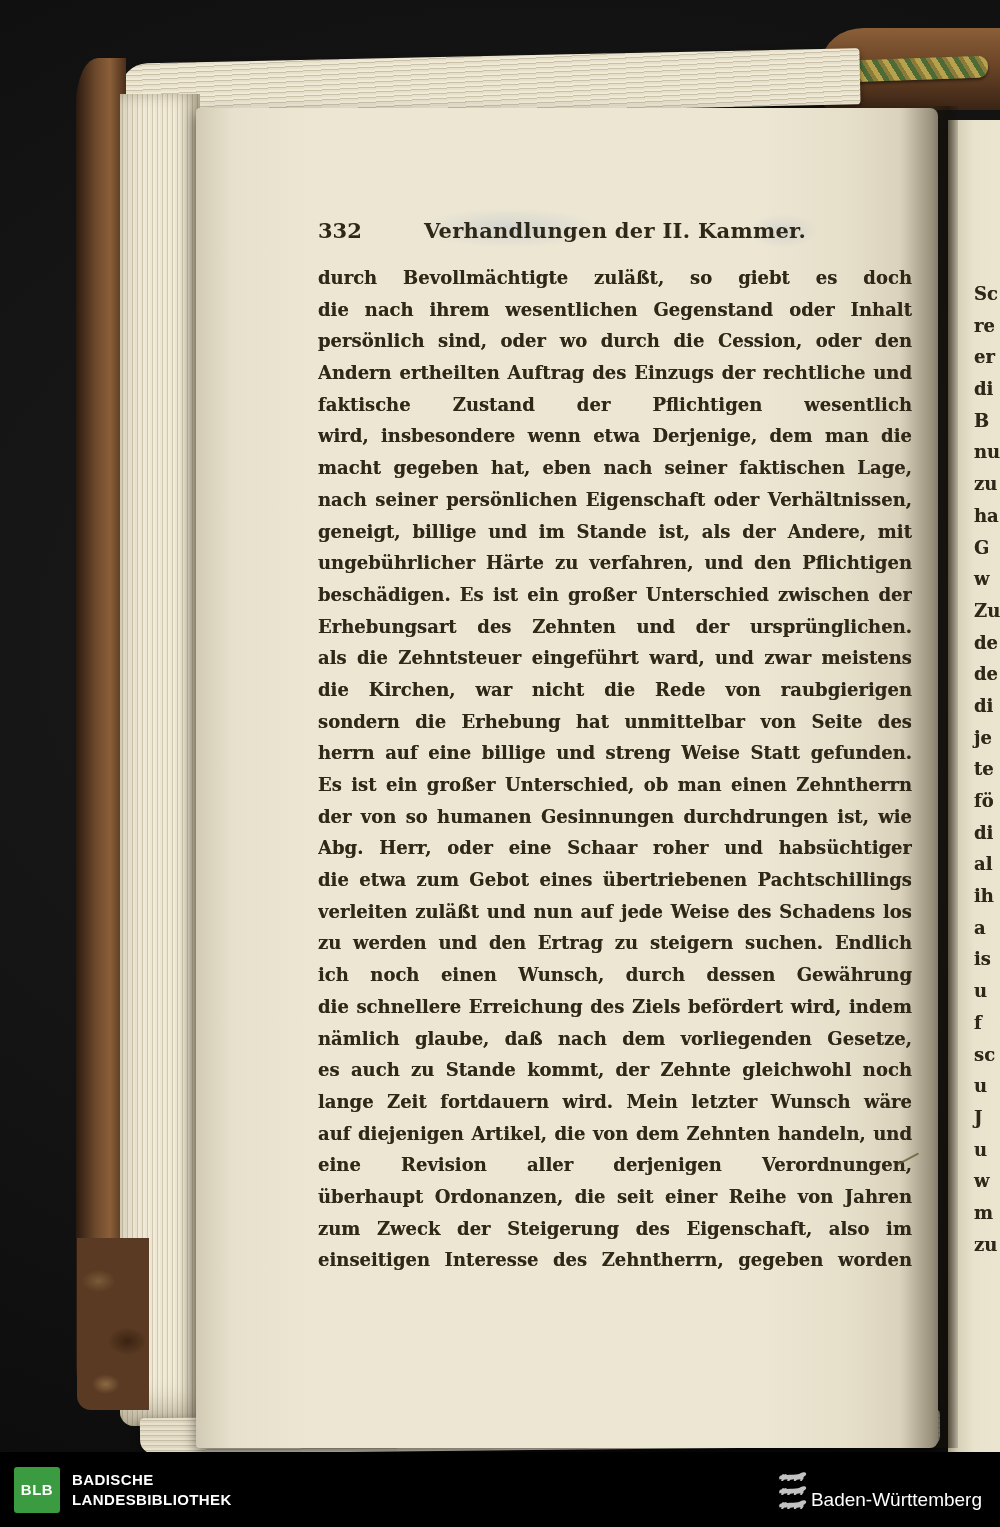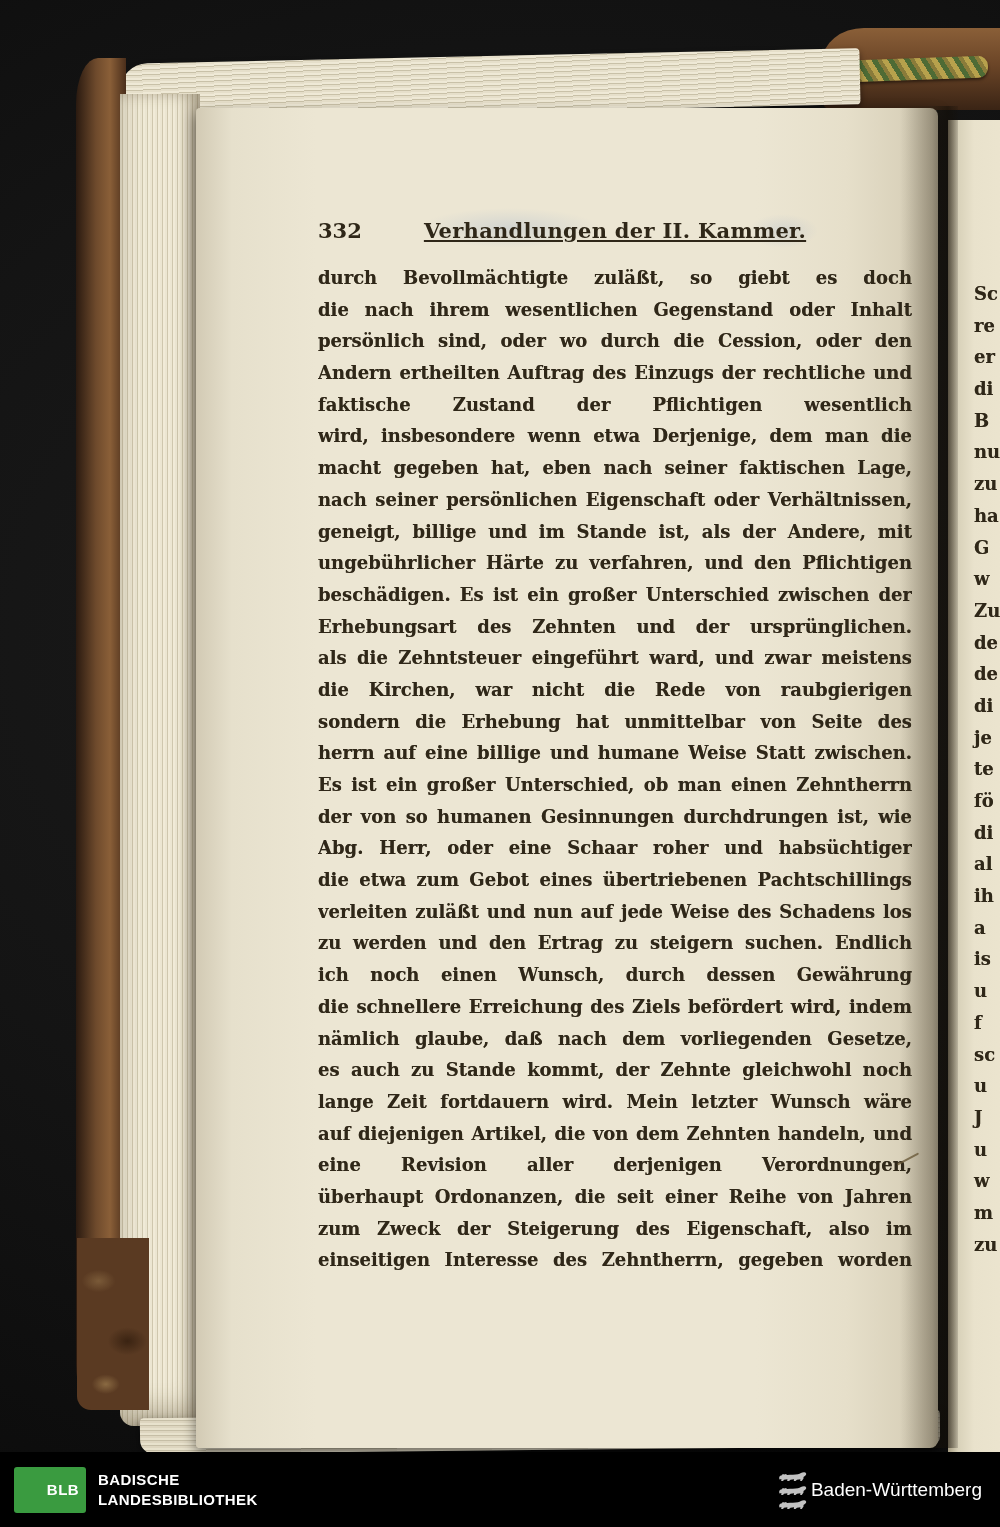--- a/index.html
+++ b/index.html
@@ -48,38 +48,38 @@
   .s1{left:420px;top:208px;width:180px;height:40px;
       background:radial-gradient(closest-side,rgba(110,145,200,.20),rgba(110,145,200,0));}
   .s2{left:748px;top:214px;width:70px;height:34px;
       background:radial-gradient(closest-side,rgba(110,145,200,.18),rgba(110,145,200,0));}
   .pen-mark{position:absolute;left:896px;top:1158px;width:24px;height:2px;background:#6a5a3a;
       transform:rotate(-28deg);border-radius:2px;opacity:.8;}
   
   .header-row{position:absolute;left:318px;top:218px;width:594px;display:flex;
       align-items:baseline;justify-content:space-between;color:#2f2718;gap:32px;}
   .pagenum{font:700 21px/26px "DejaVu Serif", serif;width:48px;}
-  .runhead{font:700 21px/26px "DejaVu Serif", serif;letter-spacing:.3px;text-decoration:underline;}
+  .runhead{font:700 21px/26px "DejaVu Serif", serif;letter-spacing:.3px;}
   .head-spacer{width:48px;}
   .text-block{position:absolute;left:318px;top:262px;width:594px;color:#2f2718;}
   .text-line{font:700 18px/31.7px "DejaVu Serif", serif;height:31.7px;overflow:hidden;
       text-align:justify;text-align-last:justify;letter-spacing:0;
       text-shadow:0 0 .5px rgba(47,39,24,.55);}
   .fragments{position:absolute;left:26px;top:158px;width:30px;color:#2f2718;}
   .frag{font:700 18px/31.7px "DejaVu Serif", serif;height:31.7px;white-space:nowrap;
       text-shadow:0 0 .5px rgba(47,39,24,.55);}
   
   .footer{position:absolute;left:0;top:1452px;width:1000px;height:75px;background:#000;
       display:flex;align-items:center;justify-content:space-between;
       padding:0 14px;box-sizing:border-box;font-family:"Liberation Sans", sans-serif;}
   .f-left{display:flex;align-items:center;}
   .blb-badge{width:46px;height:46px;background:#3a9b40;color:#fff;border-radius:3px;
-      font:700 15px/46px "Liberation Sans", sans-serif;text-align:center;letter-spacing:.5px;padding-left:26px;}
+      font:700 15px/46px "Liberation Sans", sans-serif;text-align:center;letter-spacing:.5px;}
   .lib-name{color:#fff;font:700 15px/1.3 "Liberation Sans", sans-serif;letter-spacing:.4px;margin-left:12px;}
-  .f-right{display:flex;align-items:center;padding-right:4px;}
+  .f-right{display:flex;align-items:flex-end;padding-right:4px;}
   .coa{width:34px;height:42px;}
   .region{color:#fff;font:400 19px "Liberation Sans", sans-serif;}
 </style>
 </head>
 <body>
 
 <div class="stage">
 
   <div class="cover-top"></div>
   <div class="headband"></div>
@@ -148,21 +148,21 @@
       <div class="text-line">wird, insbesondere wenn etwa Derjenige, dem man die Voll-</div>
       <div class="text-line">macht gegeben hat, eben nach seiner faktischen Lage, oder</div>
       <div class="text-line">nach seiner persönlichen Eigenschaft oder Verhältnissen, mehr</div>
       <div class="text-line">geneigt, billige und im Stande ist, als der Andere, mit</div>
       <div class="text-line">ungebührlicher Härte zu verfahren, und den Pflichtigen zu</div>
       <div class="text-line">beschädigen. Es ist ein großer Unterschied zwischen der jetzigen</div>
       <div class="text-line">Erhebungsart des Zehnten und der ursprünglichen. Damals,</div>
       <div class="text-line">als die Zehntsteuer eingeführt ward, und zwar meistens für</div>
       <div class="text-line">die Kirchen, war nicht die Rede von raubgierigen Pächtern,</div>
       <div class="text-line">sondern die Erhebung hat unmittelbar von Seite des Zehnt-</div>
-      <div class="text-line">herrn auf eine billige und humane Weise Statt zwischen.</div>
+      <div class="text-line">herrn auf eine billige und streng Weise Statt gefunden.</div>
       <div class="text-line">Es ist ein großer Unterschied, ob man einen Zehntherrn hat,</div>
       <div class="text-line">der von so humanen Gesinnungen durchdrungen ist, wie der</div>
       <div class="text-line">Abg. Herr, oder eine Schaar roher und habsüchtiger Pächter,</div>
       <div class="text-line">die etwa zum Gebot eines übertriebenen Pachtschillings sich</div>
       <div class="text-line">verleiten zuläßt und nun auf jede Weise des Schadens los</div>
       <div class="text-line">zu werden und den Ertrag zu steigern suchen. Endlich habe</div>
       <div class="text-line">ich noch einen Wunsch, durch dessen Gewährung ebenfalls</div>
       <div class="text-line">die schnellere Erreichung des Ziels befördert wird, indem ich</div>
       <div class="text-line">nämlich glaube, daß nach dem vorliegenden Gesetze, wenn</div>
       <div class="text-line">es auch zu Stande kommt, der Zehnte gleichwohl noch eine</div>

